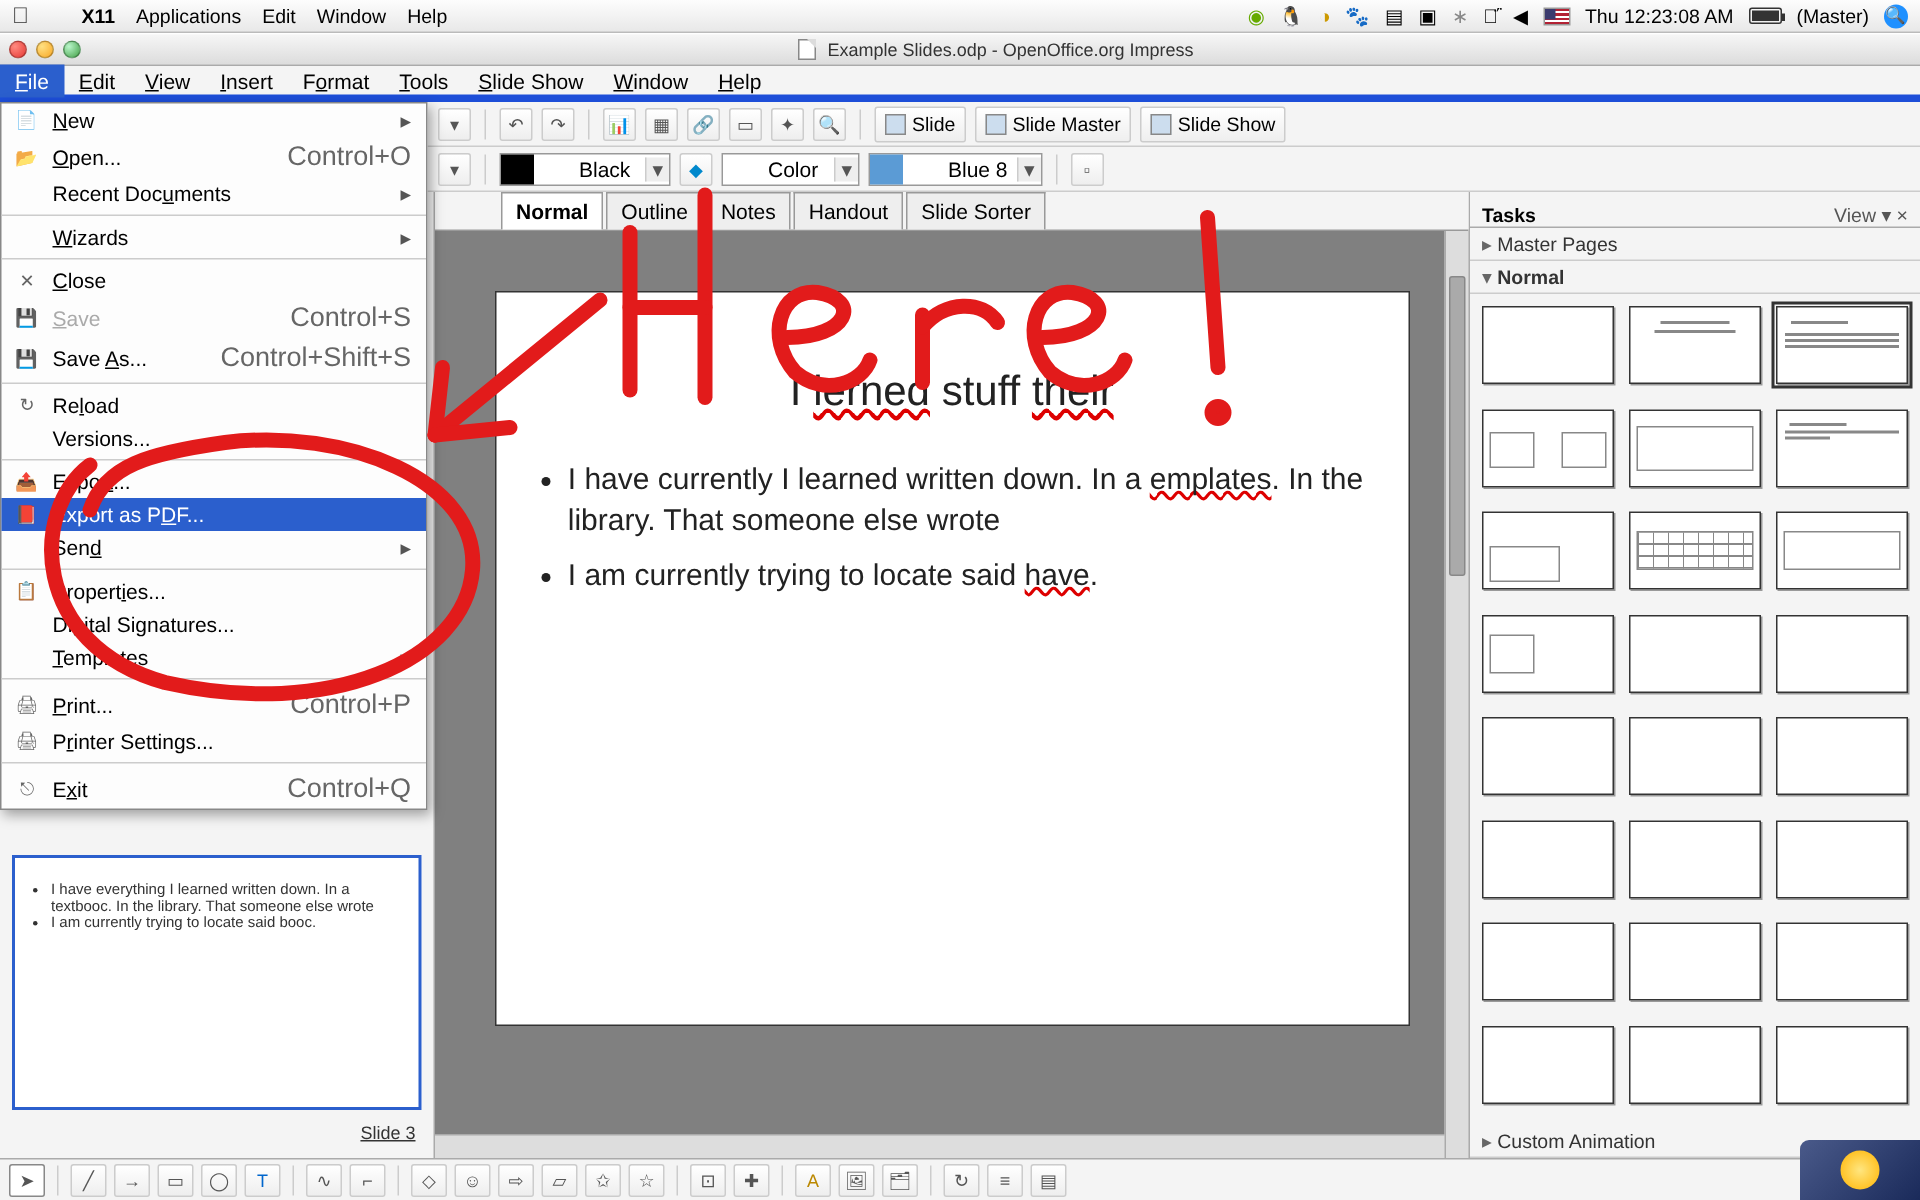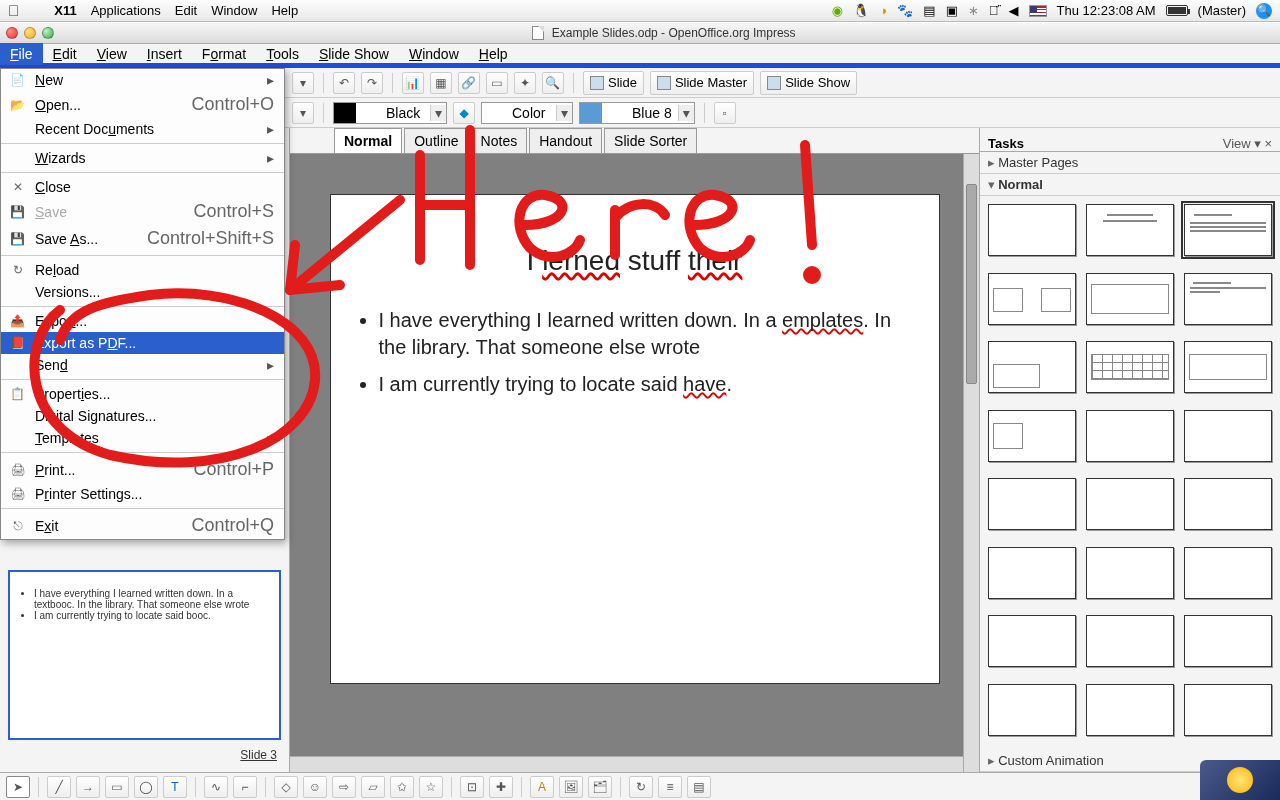--- a/index.html
+++ b/index.html
@@ -236,21 +236,21 @@
       <div class="view-tab">Handout</div>
       <div class="view-tab">Slide Sorter</div>
     </div>
     <div class="canvas-wrap">
       <div class="slide-canvas">
         <div class="slide-title">
           <span>I </span><span class="misspell">lerned</span><span> stuff </span><span class="misspell">their</span>
         </div>
         <ul class="slide-body">
           <li>
-            <span>I have everything I learned written down. In a </span><span class="misspell">emplates</span><span>. In the library. That someone else wrote</span>
+            <span>I have currently I learned written down. In a </span><span class="misspell">emplates</span><span>. In the library. That someone else wrote</span>
           </li>
           <li>
             <span>I am currently trying to locate said </span><span class="misspell">have</span><span>.</span>
           </li>
         </ul>
       </div>
     </div>
     <div class="scrollbar-v">
         <div class="thumb"></div>
       </div>

